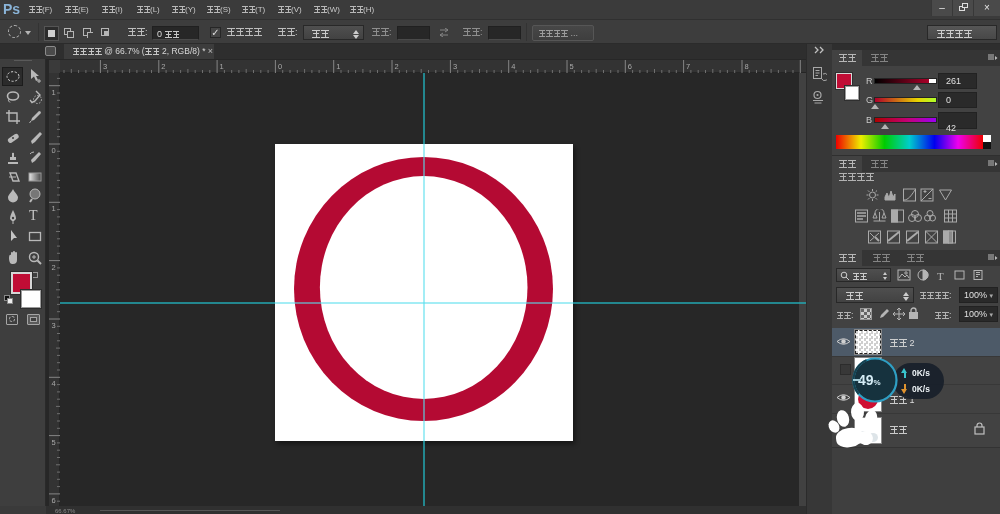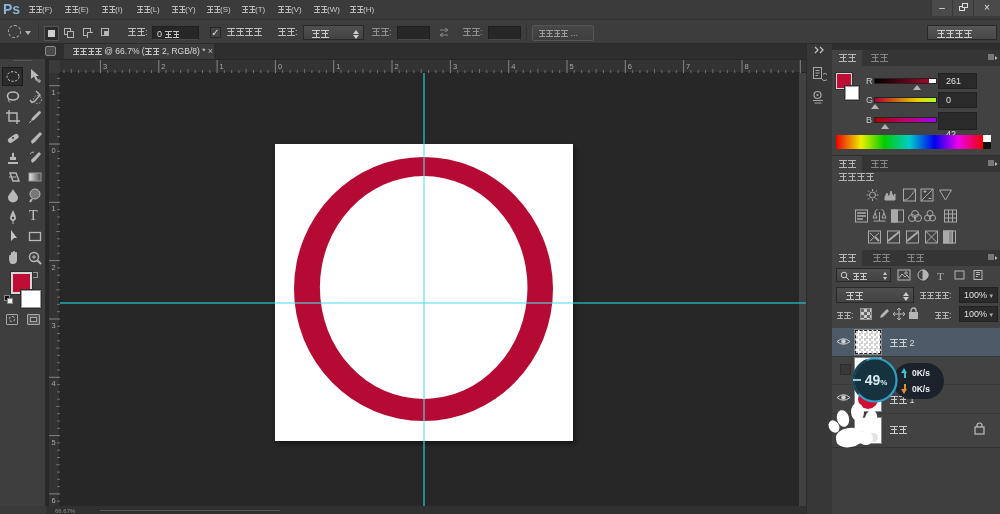--- a/index.html
+++ b/index.html
@@ -450,21 +450,21 @@
 <div class="ab" style="left:874px;top:78px;width:63px;height:6px;border:1px solid #232323;background:linear-gradient(to right,#000 0%,#a80028 88%,#fff 88%)"></div>
 <div class="ab" style="left:913px;top:85px;width:0;height:0;border-left:4px solid transparent;border-right:4px solid transparent;border-bottom:5px solid #b5b5b5"></div>
 <div class="vbox" style="left:938px;top:73px;width:39px;height:16px;padding:2px 0 0 7px">261</div>
 <div class="ab txt" style="left:866px;top:95px;color:#c8c8c8">G</div>
 <div class="ab" style="left:874px;top:97px;width:63px;height:6px;border:1px solid #232323;background:linear-gradient(to right,#ae002a,#e8d400 70%,#aeff2a)"></div>
 <div class="ab" style="left:871px;top:104px;width:0;height:0;border-left:4px solid transparent;border-right:4px solid transparent;border-bottom:5px solid #b5b5b5"></div>
 <div class="vbox" style="left:938px;top:92px;width:39px;height:16px;padding:2px 0 0 7px">0</div>
 <div class="ab txt" style="left:866px;top:115px;color:#c8c8c8">B</div>
 <div class="ab" style="left:874px;top:117px;width:63px;height:6px;border:1px solid #232323;background:linear-gradient(to right,#ae0000,#c4007a 55%,#9b00f4)"></div>
 <div class="ab" style="left:881px;top:124px;width:0;height:0;border-left:4px solid transparent;border-right:4px solid transparent;border-bottom:5px solid #b5b5b5"></div>
-<div class="vbox" style="left:938px;top:112px;width:39px;height:17px;padding:16px 0 0 7px">42</div>
+<div class="vbox" style="left:938px;top:112px;width:39px;height:17px;padding:10px 0 0 7px">42</div>
 <div class="ab" style="left:836px;top:135px;width:147px;height:14px;background:linear-gradient(to right,#e00,#ee0 17%,#0c0 33%,#0cc 50%,#00e 67%,#e0e 83%,#e00)"></div>
 <div class="ab" style="left:983px;top:135px;width:8px;height:7px;background:#fff"></div>
 <div class="ab" style="left:983px;top:142px;width:8px;height:7px;background:#111"></div>
 <div class="ab" style="left:832px;top:155px;width:168px;height:1px;background:#2f2f2f"></div>
 
 <div class="ptabrow" style="top:156px"></div>
 <div class="ptab on" style="left:832px;top:156px"><i class="c"></i><i class="c"></i></div>
 <div class="ptab pdim" style="left:864px;top:156px"><i class="c"></i><i class="c"></i></div>
 <svg class="ab" style="left:988px;top:160px" width="10" height="8">
     <path d="M0 1 h6 M0 3 h6 M0 5 h6" stroke="#bbb"></path>
@@ -609,21 +609,21 @@
 <span style="position:absolute;left:8px;top:28px;width:28px;height:19px;background:#fff;border-radius:48% 52% 55% 45%;transform:rotate(-8deg)"></span>
 <span style="position:absolute;left:30px;top:31px;width:15px;height:14px;background:#fff;border-radius:50%;transform:rotate(20deg)"></span>
 </div>
 
 <div class="ab" style="left:893px;top:363px;width:51px;height:36px;border-radius:18px;background:rgba(24,32,43,.94)"></div>
 <svg class="ab" style="left:851px;top:356px" width="48" height="48">
     <circle cx="24" cy="24" r="21.5" fill="#16323e"></circle>
     <circle cx="24" cy="24" r="21.5" fill="none" stroke="#2f9fc4" stroke-width="2.2"></circle>
     <circle cx="24" cy="24" r="21.5" fill="none" stroke="#17414f" stroke-width="2.2" stroke-dasharray="40 95" stroke-dashoffset="-52"></circle>
   </svg>
-<div class="ab" style="left:858px;top:372px;width:36px;height:16px;color:#d5ecf5;font-size:14px;font-weight:bold;text-align:center">49<span style="font-size:8px">%</span></div>
+<div class="ab" style="left:858px;top:372px;width:36px;height:16px;color:#d5ecf5;font-size:14px;font-weight:bold;text-align:left">49<span style="font-size:8px">%</span></div>
 <div class="ab" style="left:853px;top:379px;width:8px;height:2px;background:#9fc8d4"></div>
 <div class="ab" style="left:901px;top:368px;width:0;height:0;border-left:3.5px solid transparent;border-right:3.5px solid transparent;border-bottom:5px solid #39c2cc"></div>
 <div class="ab" style="left:903.5px;top:372px;width:2px;height:6px;background:#39c2cc"></div>
 <div class="ab txt" style="left:912px;top:368px;color:#eef3f6;font-weight:bold;font-size:8.5px">0K/s</div>
 <div class="ab" style="left:903.5px;top:384px;width:2px;height:6px;background:#e0922f"></div>
 <div class="ab" style="left:901px;top:389px;width:0;height:0;border-left:3.5px solid transparent;border-right:3.5px solid transparent;border-top:5px solid #e0922f"></div>
 <div class="ab txt" style="left:912px;top:384px;color:#eef3f6;font-weight:bold;font-size:8.5px">0K/s</div>
 <div class="ab" id="status"></div>
 <div class="ab" style="left:0;top:506px;width:46px;height:8px;background:#3a3a3a"></div>
 <div class="ab" style="left:55px;top:508px;color:#8a8a8a;font-size:6px">66.67%</div>

